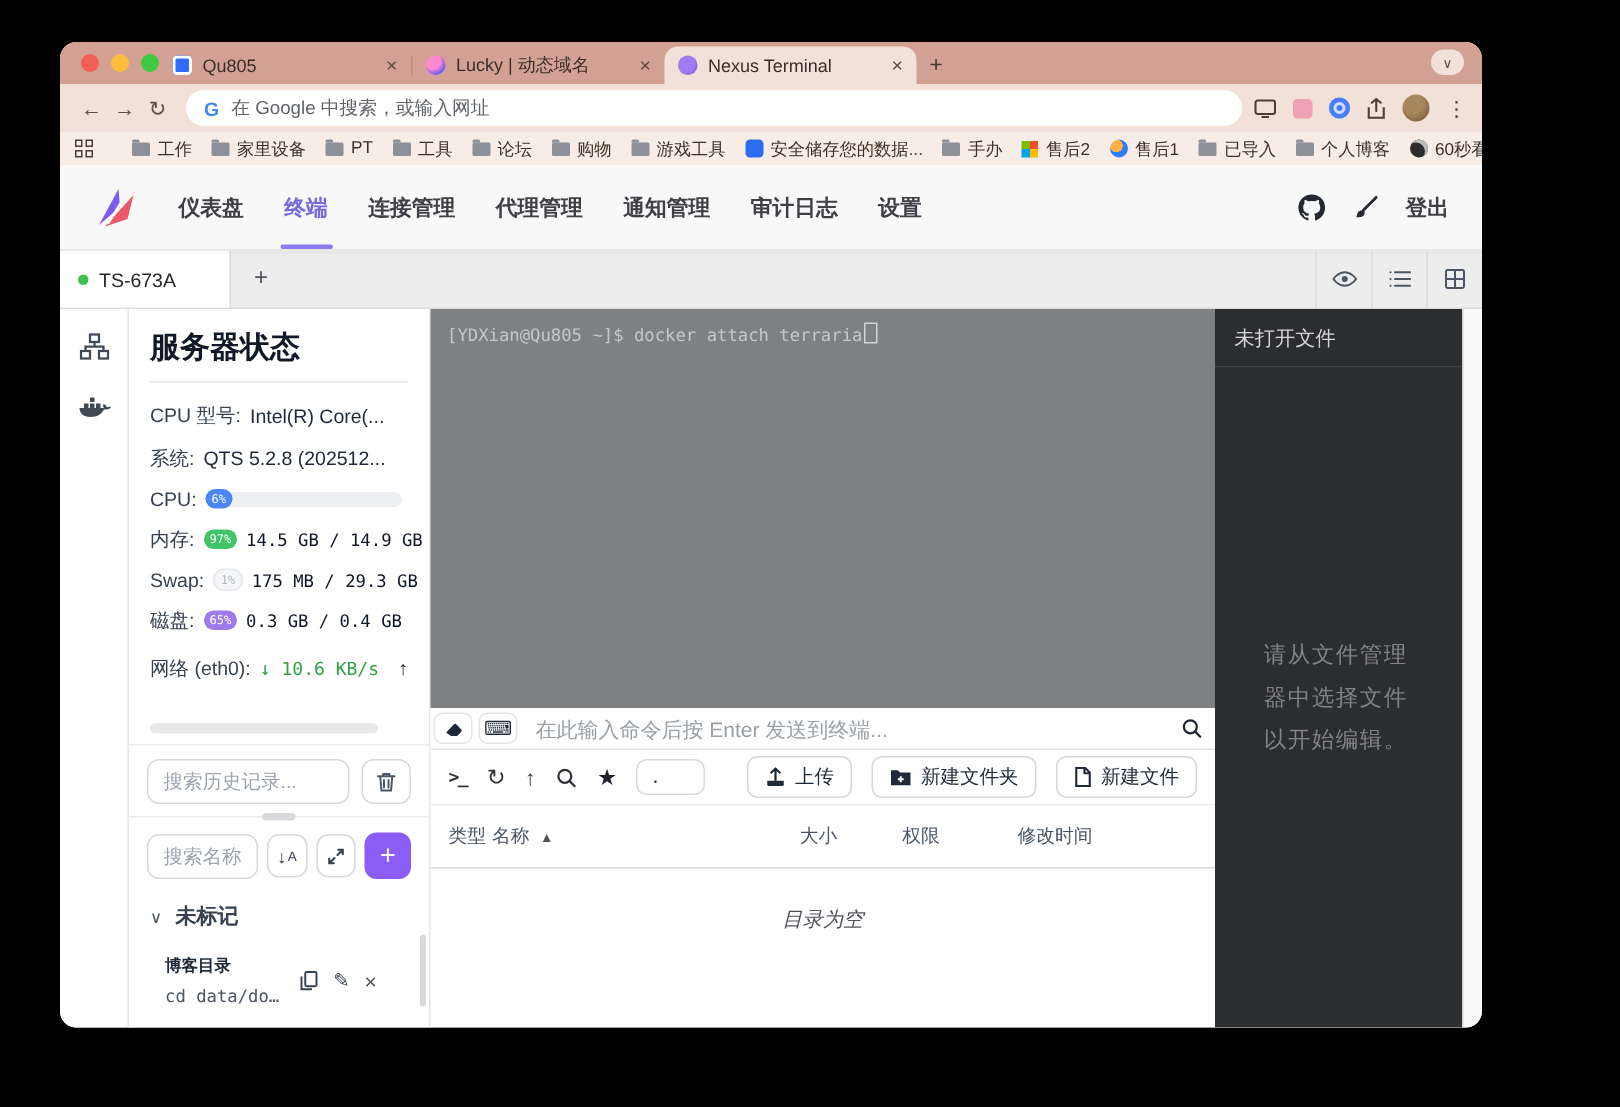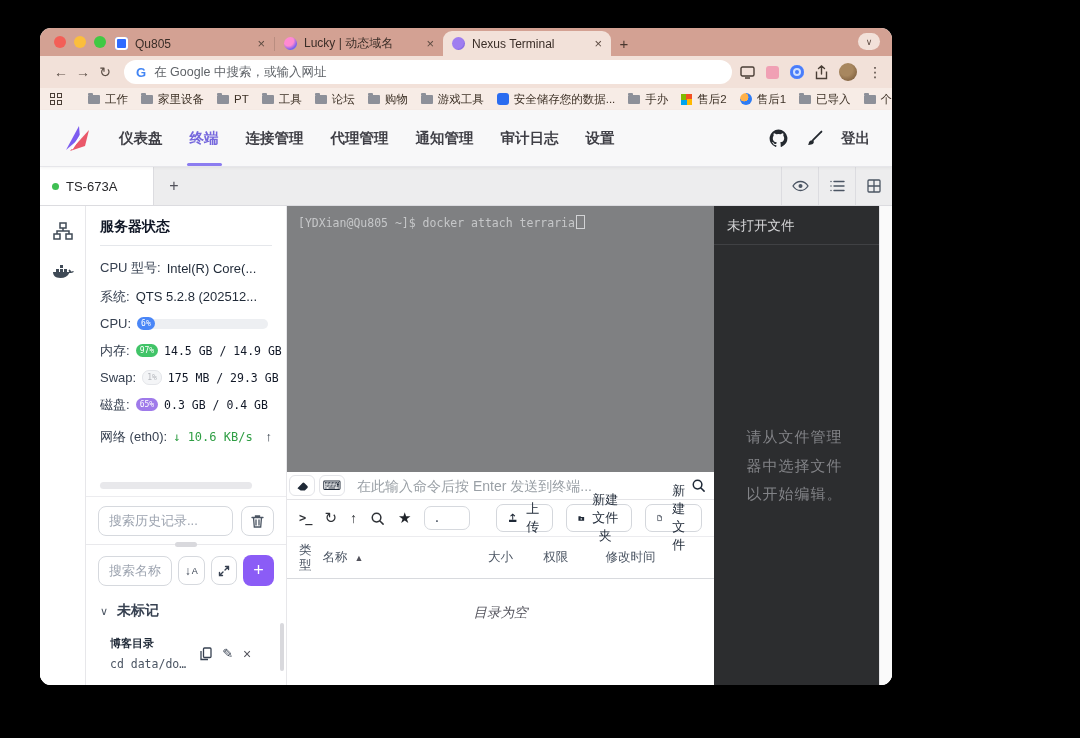--- a/index.html
+++ b/index.html
@@ -1,18 +1,18 @@
 <!DOCTYPE html>
 <html><head>
 <meta charset="utf-8">
 <style>
   html,body{margin:0;padding:0;background:#000;}
   .stage{position:relative;width:1080px;height:738px;background:#000;overflow:hidden;
          font-family:"Liberation Sans",sans-serif;}
-  .window{position:absolute;left:40px;top:28px;width:852px;height:657px;border-radius:11px;
+  .window{position:absolute;left:40px;top:28px;width:948px;height:657px;border-radius:11px;
           overflow:hidden;background:#fff;box-shadow:0 18px 50px rgba(0,0,0,.6);
           display:flex;flex-direction:column;}
   
   .titlebar{height:28px;background:#d3a193;display:flex;align-items:flex-end;position:relative;flex:0 0 auto;}
   .lights{position:absolute;left:14px;top:8px;display:flex;gap:8px;}
   .light{width:12px;height:12px;border-radius:50%;}
   .l-red{background:#f35f57;} .l-yellow{background:#fbbe3c;} .l-green{background:#40c943;}
   .tabs{margin-left:66px;display:flex;align-items:flex-end;height:28px;}
   .btab{width:168px;height:25px;display:flex;align-items:center;gap:7px;padding:0 9px;
         font-size:12px;color:#3a2d27;box-sizing:border-box;}
@@ -62,21 +62,21 @@
         padding:0 12px;font-size:13px;color:#27272a;box-sizing:border-box;}
   .sdot{width:7px;height:7px;border-radius:50%;background:#3fbf53;}
   .stab-add{width:40px;display:flex;align-items:center;justify-content:center;color:#52525b;font-size:16px;}
   .sess-right{margin-left:auto;display:flex;}
   .sbtn{width:36px;border-left:1px solid #dcdce0;display:flex;align-items:center;justify-content:center;color:#4b5563;}
   .main{flex:1;display:flex;min-height:0;}
   .rail{width:45px;border-right:1px solid #e7e7ea;display:flex;flex-direction:column;align-items:center;
         padding-top:16px;gap:24px;color:#3f4a56;flex:0 0 auto;background:#fff;}
   .sidebar{width:200px;border-right:1px solid #e7e7ea;display:flex;flex-direction:column;flex:0 0 auto;min-width:0;background:#fff;}
   .spanel{height:291px;padding:12px 14px;box-sizing:border-box;border-bottom:1px solid #ececef;position:relative;overflow:hidden;}
-  .ptitle{font-size:14px;font-weight:bold;color:#111827;margin-bottom:9px;}
+  .ptitle{font-size:20px;font-weight:bold;color:#111827;margin-bottom:9px;}
   .pdiv{border:none;border-top:1px solid #e5e7eb;margin:0 0 13px;}
   .srow{display:flex;align-items:center;gap:6px;margin-bottom:10.5px;font-size:13px;color:#374151;white-space:nowrap;}
   .sval{font-family:"DejaVu Sans Mono",monospace;font-size:11.5px;color:#111827;}
   .svalsans{font-size:13px;color:#1f2937;}
   .track{flex:1;height:10px;border-radius:5px;background:#edeff2;position:relative;margin-right:4px;}
   .pill{height:13px;line-height:13px;padding:0 4px;border-radius:7px;font-size:8px;color:#fff;
         font-family:"DejaVu Sans Mono",monospace;flex:0 0 auto;}
   .pill-cpu{position:absolute;left:0;top:-1.5px;background:#4a86f7;}
   .pill-mem{background:#41c468;}
   .pill-swap{background:#f4f5f7;color:#b5b8bd;border:1px solid #e4e6ea;}

